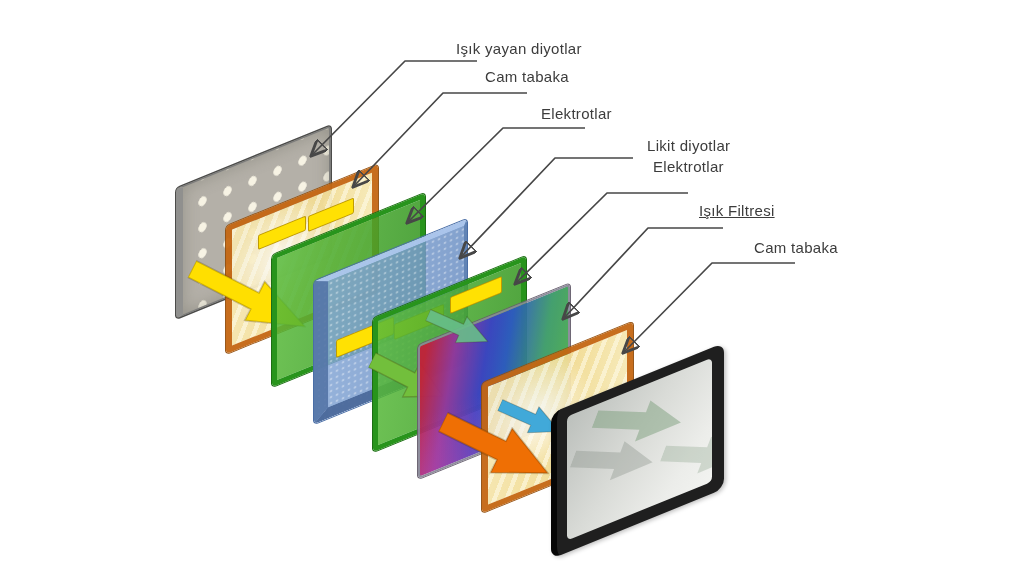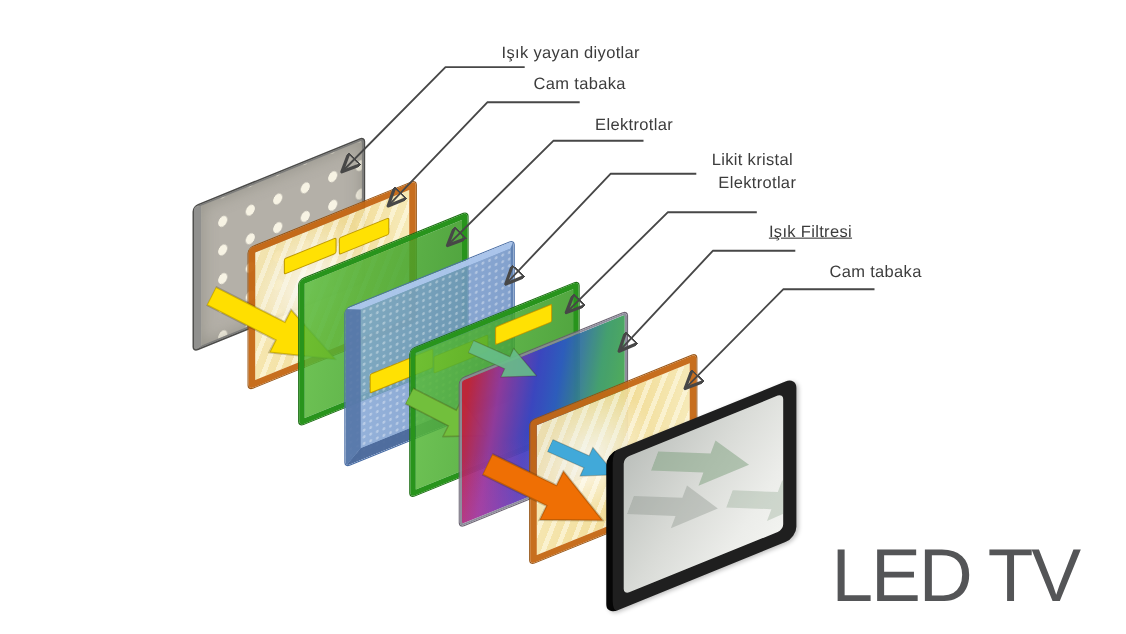--- a/index.html
+++ b/index.html
@@ -196,20 +196,19 @@
     <path d="M408,222 L503,128 L585,128" marker-start="url(#ah)"></path>
     <path d="M461,257 L555,158 L633,158" marker-start="url(#ah)"></path>
     <path d="M516,283 L607,193 L688,193" marker-start="url(#ah)"></path>
     <path d="M564,318 L648,228 L723,228" marker-start="url(#ah)"></path>
     <path d="M624,352 L712,263 L795,263" marker-start="url(#ah)"></path>
   </svg>
 
   <div class="lbl" id="lbl1">Işık yayan diyotlar</div>
   <div class="lbl" id="lbl2">Cam tabaka</div>
   <div class="lbl" id="lbl3">Elektrotlar</div>
-  <div class="lbl" id="lbl4">Likit kristal</div>
+  <div class="lbl" id="lbl4">Likit diyotlar</div>
   <div class="lbl" id="lbl5">Elektrotlar</div>
   <div class="lbl" id="lbl6">Işık Filtresi</div>
   <div class="lbl" id="lbl7">Cam tabaka</div>
 
-  <div class="big-title">LED TV</div>
 
 </div>
 
 </body></html>

